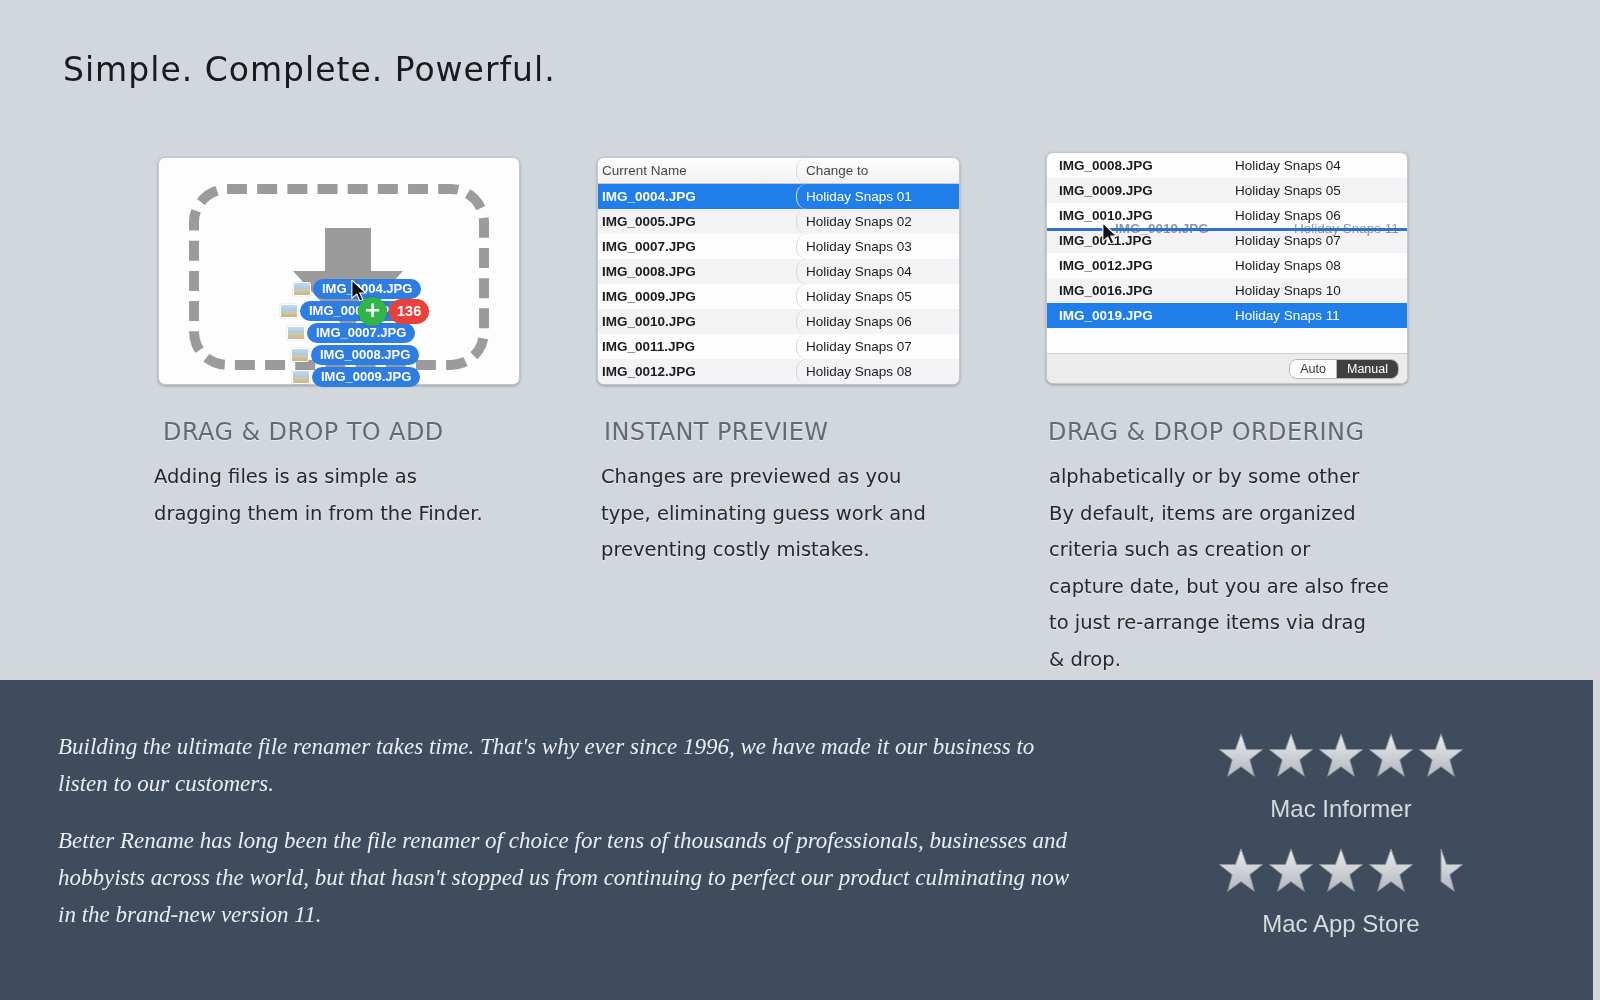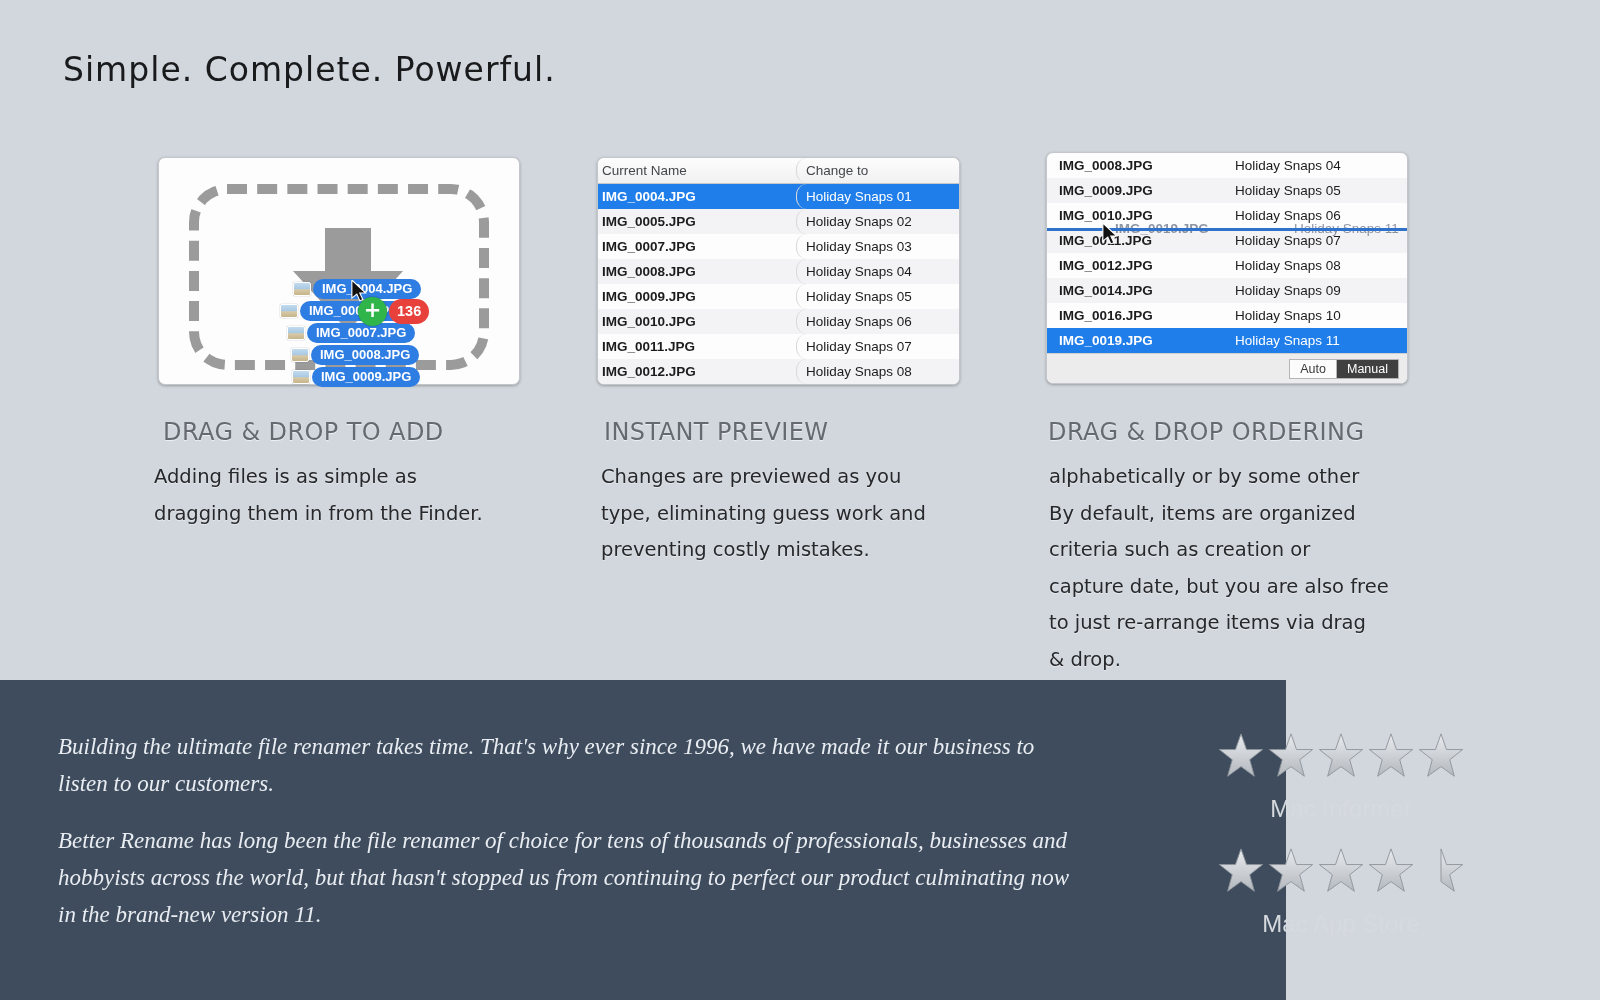--- a/index.html
+++ b/index.html
@@ -58,36 +58,36 @@
   #card-order .c2 { flex:1; }
   .order-rows { position:relative; }
   .drop-line { position:absolute; left:0; right:0; top:75px; height:3px; background:#2f72cc; z-index:5; }
   .ghost { position:absolute; left:0; right:0; top:64px; height:24px; line-height:24px; z-index:4;
            opacity:.55; color:#33415c; font-size:13.5px; font-family:"Liberation Sans",sans-serif; }
   .ghost .gname { position:absolute; left:68px; font-weight:700; }
   .ghost .gnew  { position:absolute; left:247px; }
   .order-footer { position:absolute; left:0; right:0; bottom:0; height:30px; background:#ececec;
                   border-top:1px solid #cfcfcf; border-radius:0 0 6px 6px; }
   .segmented { position:absolute; right:8px; top:5px; display:flex; font-size:12.5px;
-               font-family:"Liberation Sans",sans-serif; border:1px solid #b5b5b8; border-radius:0;
+               font-family:"Liberation Sans",sans-serif; border:1px solid #b5b5b8; border-radius:8px;
                overflow:hidden; height:20px; line-height:18px; }
   .seg { padding:0 10px; background:#fcfcfc; color:#39393c; cursor:default; }
   .seg.on { background:#404040; color:#fff; border-left:1px solid #b5b5b8; }
 
   
   .caption { position:absolute; top:418px; font-size:24px; color:#656a71; letter-spacing:.4px;
              text-shadow:0 1px 1px rgba(255,255,255,.65); }
   #cap1 { left:163px; } #cap2 { left:604px; } #cap3 { left:1048px; }
   .fbody { position:absolute; top:459px; font-size:19.5px; color:#26282b; line-height:36.5px;
            text-shadow:0 1px 1px rgba(255,255,255,.5); }
   .fbody div { white-space:nowrap; }
   #body1 { left:154px; } #body2 { left:601px; } #body3 { left:1049px; }
 
   
-  .testimonial { position:absolute; left:0; top:680px; width:1286px; height:320px; background:#3e4c5e; }
+  .testimonial { position:absolute; left:0; top:680px; width:1593px; height:320px; background:#3e4c5e; }
   .quote { position:absolute; left:58px; font-family:"Liberation Serif",serif; font-style:italic;
            font-size:23px; color:#e9edf1; line-height:37px; }
   #quote1 { top:48px; } #quote2 { top:142px; }
   .quote div { white-space:nowrap; }
   .rating-row { position:absolute; left:1218px; width:246px; display:flex; gap:4px; }
   #stars1 { top:53px; } #stars2 { top:168px; }
   .star-box { width:46px; height:46px; }
   .rating-label { position:absolute; left:1218px; width:246px; text-align:center; font-size:24px;
                   color:#d6dade; font-family:"Liberation Sans",sans-serif; }
   #rlabel1 { top:115px; } #rlabel2 { top:230px; }
@@ -204,24 +204,20 @@
         </div>
         <div class="trow">
           <span class="c1">IMG_0011.JPG</span>
           <span class="c2">Holiday Snaps 07</span>
         </div>
         <div class="trow">
           <span class="c1">IMG_0012.JPG</span>
           <span class="c2">Holiday Snaps 08</span>
         </div>
         <div class="trow">
-          <span class="c1">IMG_0014.JPG</span>
-          <span class="c2">Holiday Snaps 09</span>
-        </div>
-        <div class="trow">
           <span class="c1">IMG_0016.JPG</span>
           <span class="c2">Holiday Snaps 10</span>
         </div>
         <div class="trow sel">
           <span class="c1">IMG_0019.JPG</span>
           <span class="c2">Holiday Snaps 11</span>
         </div>
         <div class="drop-line"></div>
         <div class="ghost">
           <span class="gname">IMG_0019.JPG</span>

